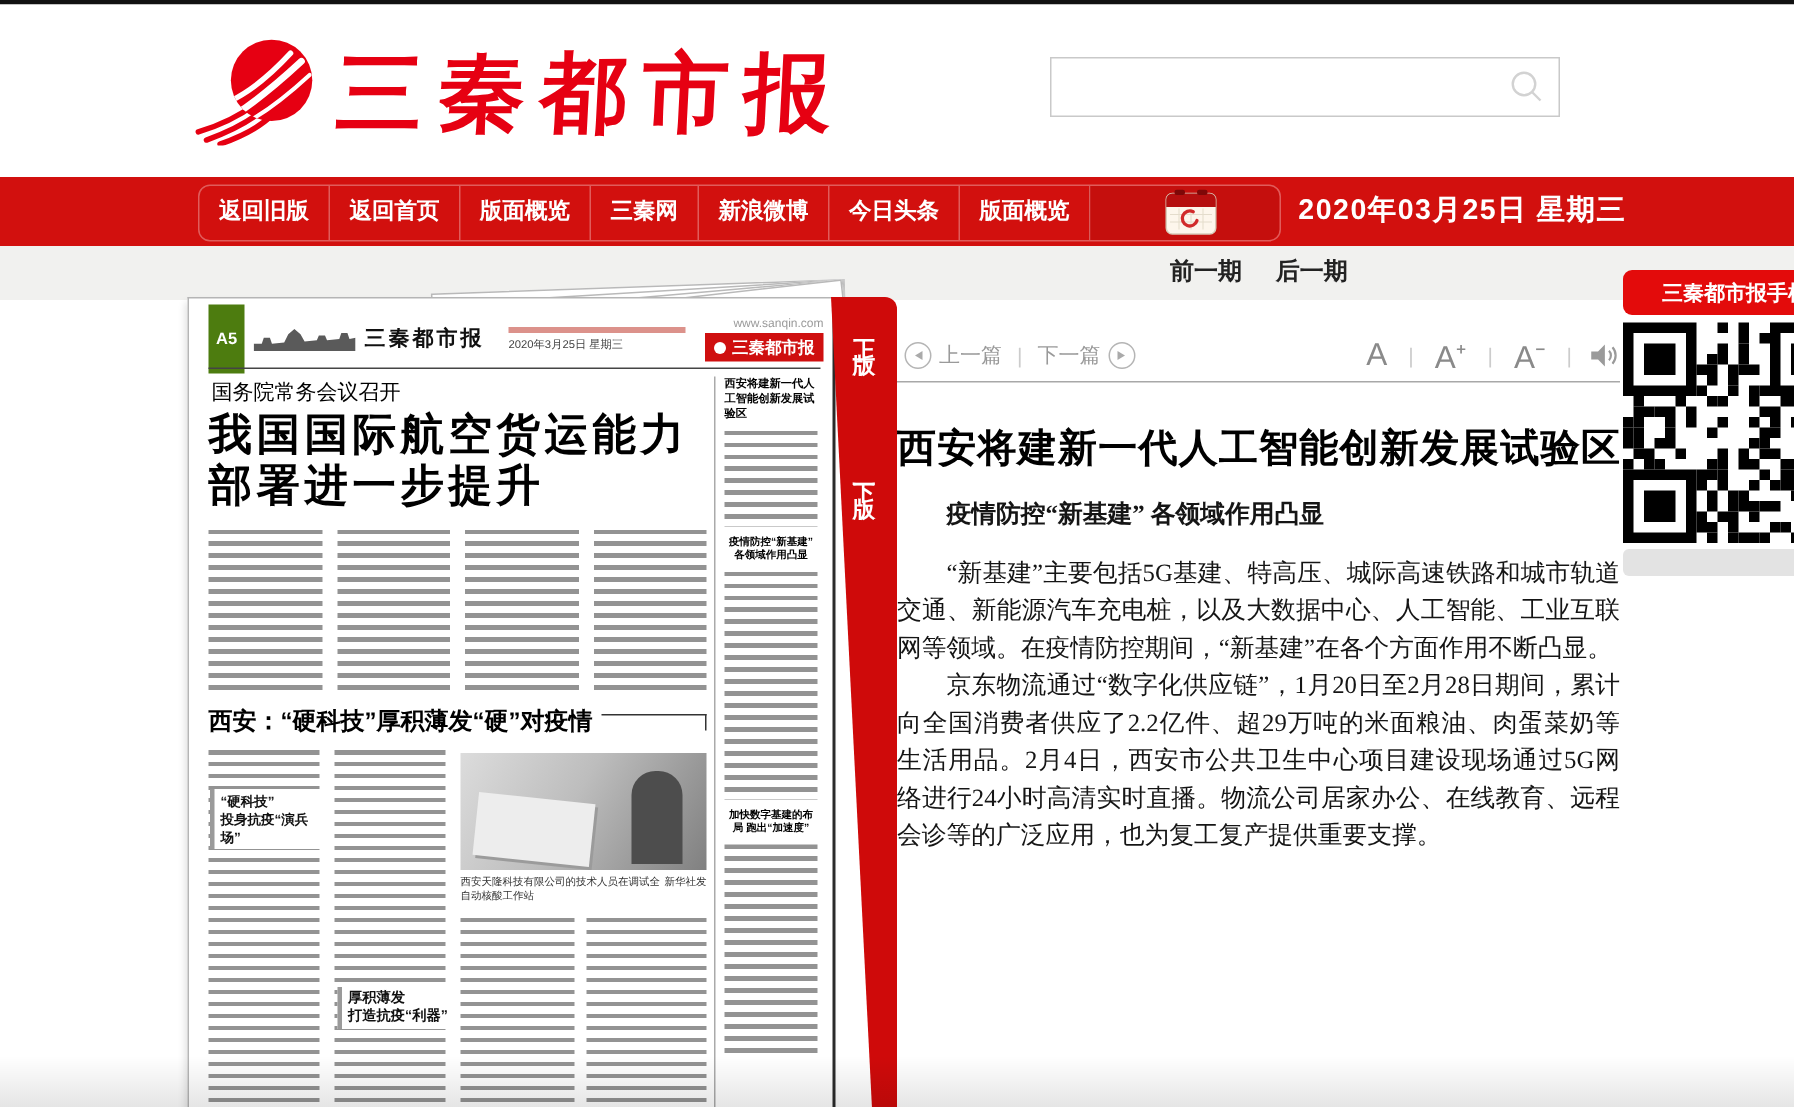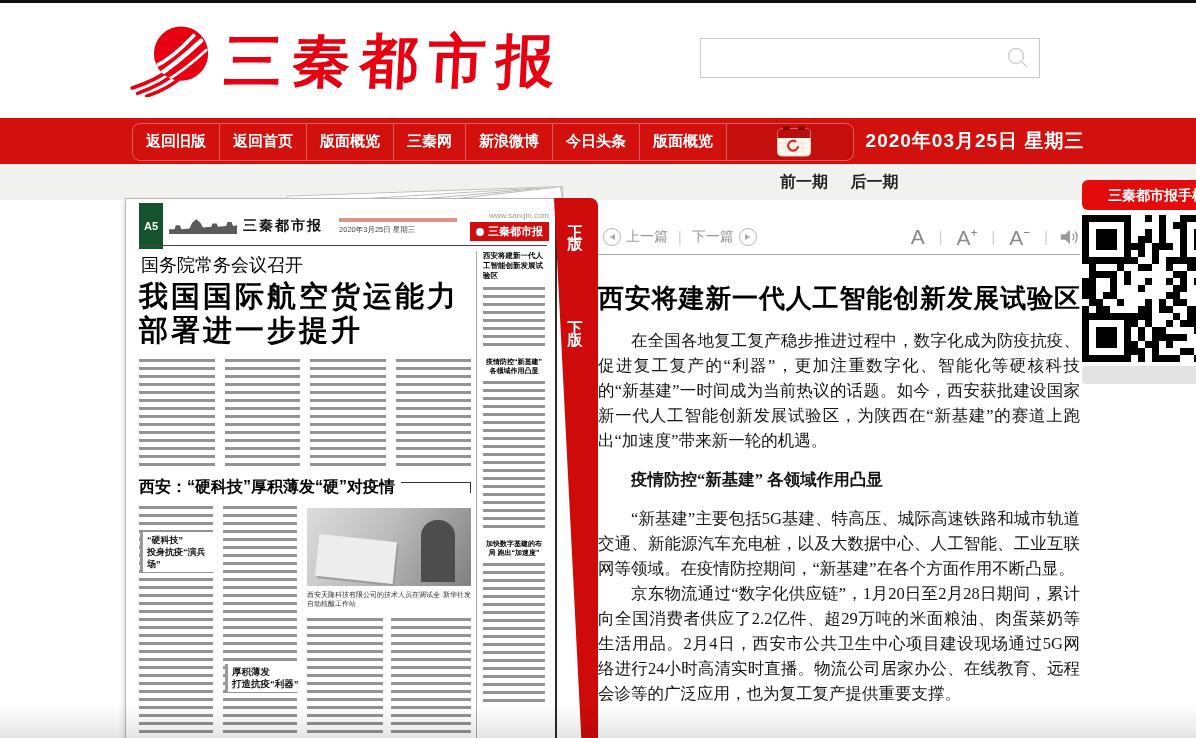--- a/index.html
+++ b/index.html
@@ -32,35 +32,35 @@
   .issue{position:absolute;left:780px;top:0;line-height:36px;font-size:16px;font-weight:bold;color:#222;}
   .issue span{margin-right:18px;cursor:pointer;}
   
   .sheet{position:absolute;left:288px;top:186px;width:274px;height:24px;background:#fff;
          border:1px solid #b9b9b9;transform-origin:100% 100%;z-index:1;}
   
   .paper{position:absolute;left:125px;top:198px;width:429px;height:540px;background:#fff;
          border:1px solid #b5b5b5;border-right:2px solid #2a2a2a;
          box-shadow:-2px 3px 5px rgba(0,0,0,.12);z-index:2;overflow:hidden;cursor:pointer;}
   .mast{position:absolute;left:13px;top:12px;right:6px;height:30px;display:flex;align-items:center;gap:6px;}
-  .a5{background:#14532d;color:#fff;font-size:11px;font-weight:bold;padding:17px 5px;}
+  .a5{background:#4d7c0f;color:#fff;font-size:11px;font-weight:bold;padding:17px 5px;}
   .wall{width:68px;height:16px;background:#5a5a5a;
         clip-path:polygon(0 100%,0 70%,8% 70%,10% 45%,16% 45%,18% 70%,30% 65%,34% 30%,40% 8%,46% 30%,50% 60%,62% 55%,64% 35%,70% 35%,72% 55%,84% 50%,86% 25%,92% 25%,94% 50%,100% 45%,100% 100%);}
   .sec{font-size:14px;font-weight:bold;color:#111;letter-spacing:2px;}
   .mh-mid{margin-left:10px;display:flex;flex-direction:column;gap:3px;}
   .mh-line{width:118px;height:4px;background:#c0392b;opacity:.55;}
   .mh-date{font-size:7.5px;color:#444;white-space:nowrap;}
   .mh-right{margin-left:auto;display:flex;flex-direction:column;align-items:flex-end;gap:2px;}
   .site{font-size:8px;color:#9a9a9a;}
   .minilogo{background:#cf0f0f;color:#fff;font-size:11px;font-weight:bold;padding:2px 6px;
             display:flex;align-items:center;gap:4px;font-family:"DejaVu Serif",serif;}
   .minilogo b{width:8px;height:8px;border-radius:50%;background:#fff;display:inline-block;}
   .mastrule{position:absolute;left:13px;right:8px;top:46px;border-top:1px solid #444;}
   .pcol{position:absolute;left:13px;top:52px;width:332px;}
-  .kicker{font-size:18px;color:#000;margin:2px 0 2px 2px;}
+  .kicker{font-size:14px;color:#000;margin:2px 0 2px 2px;}
   .bigh{font-size:29px;font-weight:800;color:#000;line-height:34px;letter-spacing:3px;white-space:nowrap;}
   .txrow{margin-top:12px;display:flex;gap:10px;height:108px;}
   .tx{background-image:repeating-linear-gradient(to bottom,#787878 0,#787878 3px,transparent 3px,transparent 8px);opacity:.8;}
   .txrow .tx{flex:1;}
   .art2{margin-top:10px;display:flex;align-items:center;}
   .art2 .t{font-size:16px;font-weight:bold;color:#000;white-space:nowrap;}
   .art2 .ln{flex:1;border-top:1px solid #333;margin-left:6px;height:10px;border-right:1px solid #333;}
   .bgrid{position:relative;margin-top:8px;height:236px;}
   .c1{position:absolute;left:0;top:0;width:74px;height:236px;}
   .c2{position:absolute;left:84px;top:0;width:74px;height:236px;}
@@ -296,21 +296,20 @@
       <svg width="22" height="20" viewBox="0 0 24 22">
         <polygon points="3,8 8,8 13,3 13,19 8,14 3,14" fill="#9a9a9a"></polygon>
         <path d="M16,7.5 a5,5 0 0 1 0,7" fill="none" stroke="#9a9a9a" stroke-width="1.6"></path>
         <path d="M18.6,5 a9,9 0 0 1 0,12" fill="none" stroke="#9a9a9a" stroke-width="1.6"></path>
       </svg>
     </span>
   </div>
   <div class="rdivider"></div>
   <div class="a-title">西安将建新一代人工智能创新发展试验区</div>
   <div class="a-body">
-    <p>在全国各地复工复产稳步推进过程中，数字化成为防疫抗疫、促进复工复产的“利器”，更加注重数字化、智能化等硬核科技的“新基建”一时间成为当前热议的话题。如今，西安获批建设国家新一代人工智能创新发展试验区，为陕西在“新基建”的赛道上跑出“加速度”带来新一轮的机遇。</p>
     <h3>疫情防控“新基建” 各领域作用凸显</h3>
     <p>“新基建”主要包括5G基建、特高压、城际高速铁路和城市轨道交通、新能源汽车充电桩，以及大数据中心、人工智能、工业互联网等领域。在疫情防控期间，“新基建”在各个方面作用不断凸显。</p>
     <p>京东物流通过“数字化供应链”，1月20日至2月28日期间，累计向全国消费者供应了2.2亿件、超29万吨的米面粮油、肉蛋菜奶等生活用品。2月4日，西安市公共卫生中心项目建设现场通过5G网络进行24小时高清实时直播。物流公司居家办公、在线教育、远程会诊等的广泛应用，也为复工复产提供重要支撑。</p>
   </div>
 </div>
 
 <div class="qr-label">三秦都市报手机版</div>
 <div class="qr">
   <span class="fp tl"></span>
   <span class="fp tr"></span>

